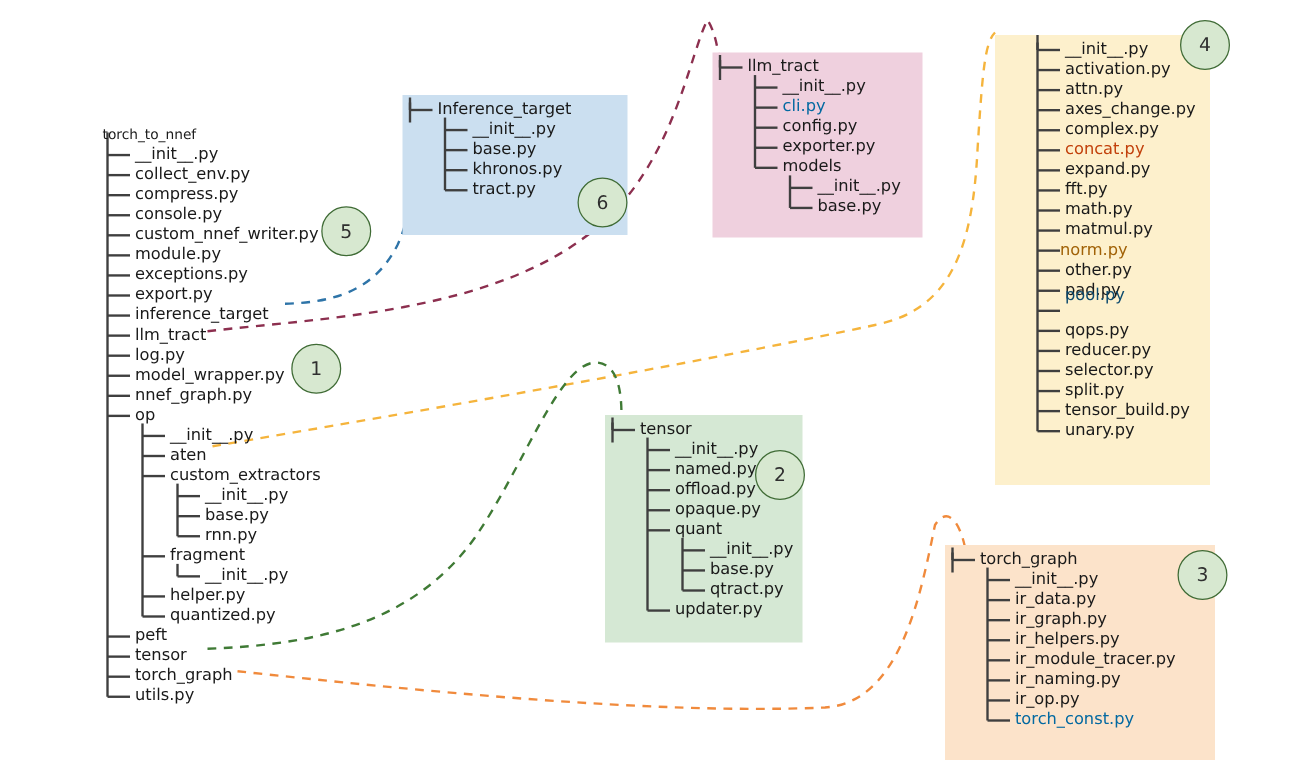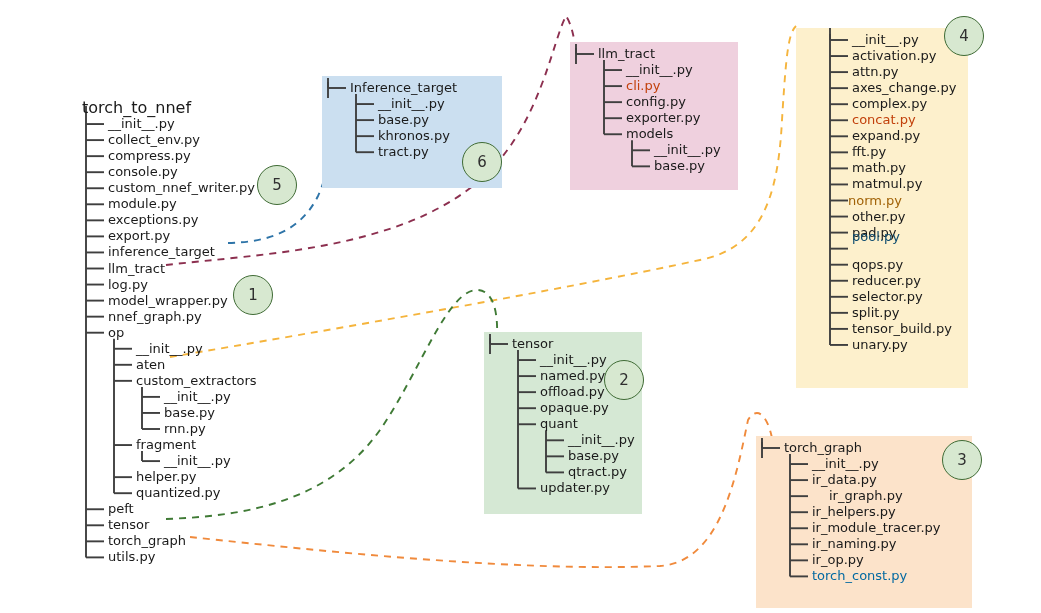--- a/index.html
+++ b/index.html
@@ -5,21 +5,21 @@
   html,body{margin:0;padding:0;background:#ffffff;}
   body{width:1041px;height:613px;overflow:hidden;font-family:"DejaVu Sans","Liberation Sans",sans-serif;}
   #stage{position:relative;width:1041px;height:613px;background:#fff;}
   #links{position:absolute;left:0;top:0;width:1041px;height:613px;pointer-events:none;}
   .panel{position:absolute;}
   .panel-bg{position:absolute;left:0;top:0;right:0;bottom:0;}
   .tree{position:absolute;left:0;top:0;}
   .tree svg{position:absolute;left:0;top:0;overflow:visible;}
   .node{position:absolute;white-space:nowrap;color:#1a1a1a;font-size:13px;line-height:13px;
         font-family:"DejaVu Sans","Liberation Sans",sans-serif;}
-  .node.root{font-size:16px;}
+  .node.root{font-size:11px;}
   .badge{position:absolute;width:38px;height:38px;border-radius:50%;
          background:#d7e8d0;border:1.6px solid #3f6b35;
          display:flex;align-items:center;justify-content:center;
          color:#2f2f2f;font-size:15px;
          font-family:"DejaVu Sans","Liberation Sans",sans-serif;}
 </style>
 </head>
 <body>
 
 <div id="stage">
@@ -130,21 +130,21 @@
           <path d="M 34 60.150000000000006 L 52 60.150000000000006" stroke="#3f3f3f" stroke-width="1.9" fill="none"></path>
           <path d="M 34 76.2 L 52 76.2" stroke="#3f3f3f" stroke-width="1.9" fill="none"></path>
           <path d="M 34 92.25 L 52 92.25" stroke="#3f3f3f" stroke-width="1.9" fill="none"></path>
           <path d="M 62 98.30000000000001 L 62 124.35000000000001" stroke="#3f3f3f" stroke-width="1.9" fill="none"></path>
           <path d="M 62 108.30000000000001 L 80 108.30000000000001" stroke="#3f3f3f" stroke-width="1.9" fill="none"></path>
           <path d="M 62 124.35000000000001 L 80 124.35000000000001" stroke="#3f3f3f" stroke-width="1.9" fill="none"></path>
           <path d="M 6 2 L 6 22" stroke="#3f3f3f" stroke-width="1.9"></path>
         </svg>
         <div class="node" style="left: 28px; top: 5px; color: rgb(26, 26, 26);">llm_tract</div>
         <div class="node" style="left: 56px; top: 21.05px; color: rgb(26, 26, 26);">__init__.py</div>
-        <div class="node" style="left: 56px; top: 37.1px; color: #c2410c;">cli.py</div>
+        <div class="node" style="left: 56px; top: 37.1px; color: #0369a1;">cli.py</div>
         <div class="node" style="left: 56px; top: 53.15px; color: rgb(26, 26, 26);">config.py</div>
         <div class="node" style="left: 56px; top: 69.2px; color: rgb(26, 26, 26);">exporter.py</div>
         <div class="node" style="left: 56px; top: 85.25px; color: rgb(26, 26, 26);">models</div>
         <div class="node" style="left: 84px; top: 101.3px; color: rgb(26, 26, 26);">__init__.py</div>
         <div class="node" style="left: 84px; top: 117.35px; color: rgb(26, 26, 26);">base.py</div>
       </div>
     </div>
     <div class="panel" style="left: 796px; top: 28px; width: 172px; height: 360px;">
       <div class="panel-bg" style="background: rgb(253, 240, 204);"></div>
       <div class="tree">
@@ -240,21 +240,21 @@
           <path d="M 34 76.2 L 52 76.2" stroke="#3f3f3f" stroke-width="1.9" fill="none"></path>
           <path d="M 34 92.25 L 52 92.25" stroke="#3f3f3f" stroke-width="1.9" fill="none"></path>
           <path d="M 34 108.30000000000001 L 52 108.30000000000001" stroke="#3f3f3f" stroke-width="1.9" fill="none"></path>
           <path d="M 34 124.35000000000001 L 52 124.35000000000001" stroke="#3f3f3f" stroke-width="1.9" fill="none"></path>
           <path d="M 34 140.4 L 52 140.4" stroke="#3f3f3f" stroke-width="1.9" fill="none"></path>
           <path d="M 6 2 L 6 22" stroke="#3f3f3f" stroke-width="1.9"></path>
         </svg>
         <div class="node" style="left: 28px; top: 5px; color: rgb(26, 26, 26);">torch_graph</div>
         <div class="node" style="left: 56px; top: 21.05px; color: rgb(26, 26, 26);">__init__.py</div>
         <div class="node" style="left: 56px; top: 37.1px; color: rgb(26, 26, 26);">ir_data.py</div>
-        <div class="node" style="left: 56px; top: 53.15px; color: rgb(26, 26, 26); margin-left: 17px;">ir_graph.py</div>
+        <div class="node" style="left: 56px; top: 53.15px; color: rgb(26, 26, 26);">ir_graph.py</div>
         <div class="node" style="left: 56px; top: 69.2px; color: rgb(26, 26, 26);">ir_helpers.py</div>
         <div class="node" style="left: 56px; top: 85.25px; color: rgb(26, 26, 26);">ir_module_tracer.py</div>
         <div class="node" style="left: 56px; top: 101.3px; color: rgb(26, 26, 26);">ir_naming.py</div>
         <div class="node" style="left: 56px; top: 117.35px; color: rgb(26, 26, 26);">ir_op.py</div>
         <div class="node" style="left: 56px; top: 133.4px; color: #0369a1;">torch_const.py</div>
       </div>
       <div class="badge" style="left: 186px; top: 4px; background: rgb(215, 232, 208); border-color: rgb(63, 107, 53);">3</div>
     </div>
     <div class="badge" style="left: 257px; top: 165px; background: rgb(215, 232, 208); border-color: rgb(63, 107, 53);">5</div>
     <div class="badge" style="left: 233px; top: 275px; background: rgb(215, 232, 208); border-color: rgb(63, 107, 53);">1</div>

